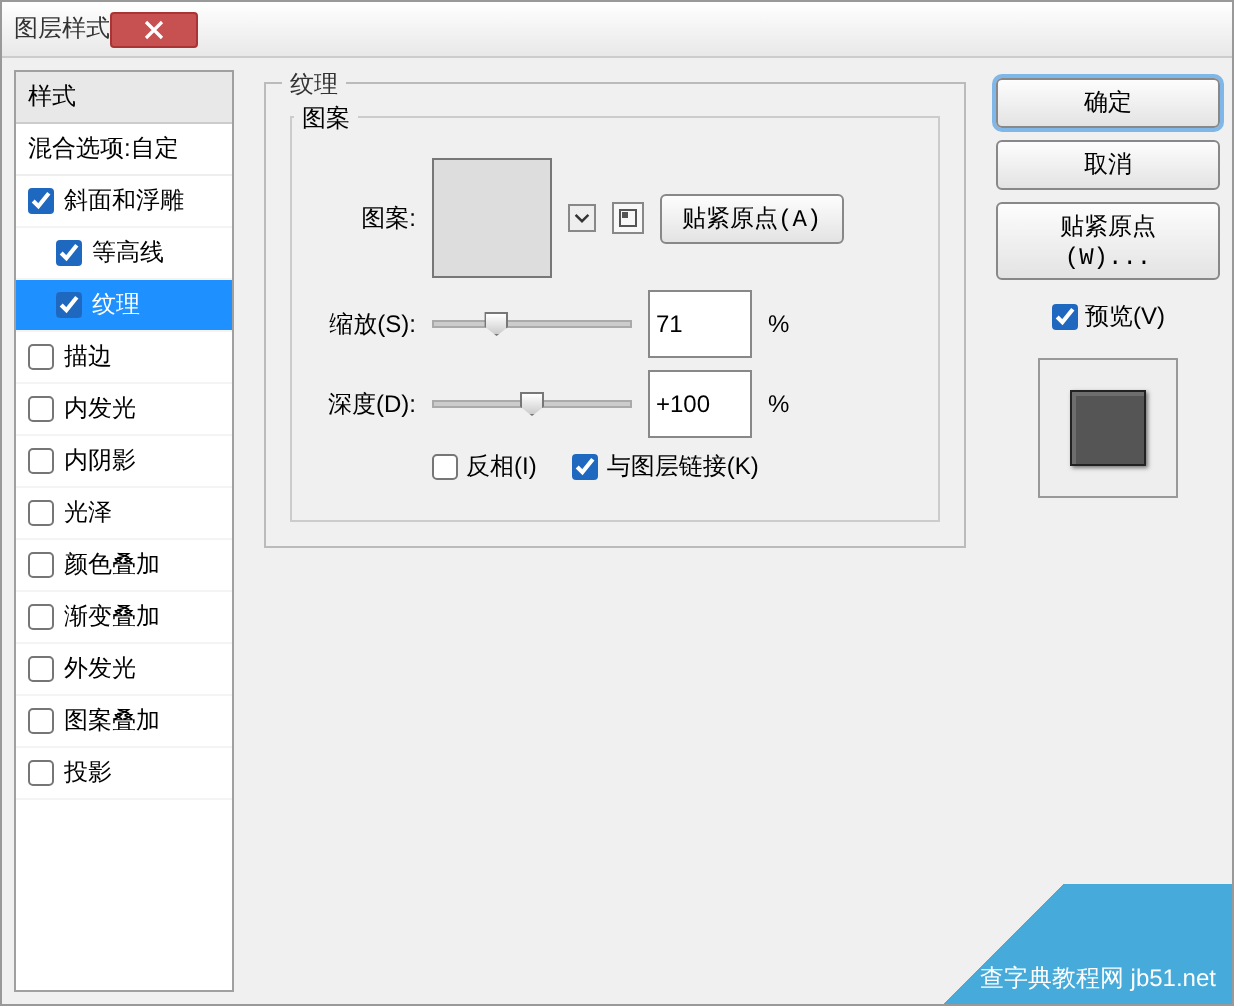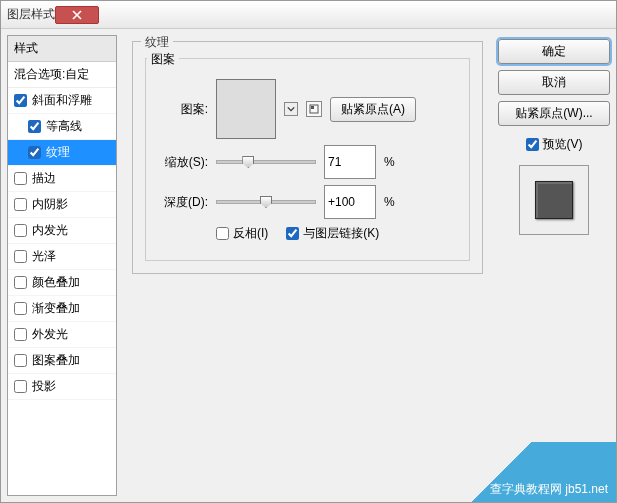--- a/index.html
+++ b/index.html
@@ -20,21 +20,21 @@
 .center-col { flex: 1; position: relative; }
 .groupbox { border: 1px solid #bbb; position: relative; padding: 10px 12px 12px; margin-top: 6px; }
 .groupbox > .legend { position: absolute; top: -8px; left: 8px; background: #f0f0f0; padding: 0 4px; color: #333; }
 .inner-group { border: 1px solid #ccc; padding: 14px 12px 12px; position: relative; margin-top: 6px; }
 .inner-group > .legend { position: absolute; top: -8px; left: 1px; background: #f0f0f0; padding: 0 4px; }
 .rowline { display: flex; align-items: center; gap: 8px; margin: 6px 0; }
 .rowline label { width: 50px; text-align: right; }
 .pattern-swatch { width: 60px; height: 60px; border: 1px solid #777; background: #ddd; display: inline-block; }
 .tinybtn { width: 14px; height: 14px; border: 1px solid #888; background: #eee; display: flex; align-items: center; justify-content: center; }
 .icon-sm { width: 16px; height: 16px; border: 1px solid #888; background: #f8f8f8; display: flex; align-items: center; justify-content: center; }
-.btn { background: linear-gradient(#fdfdfd,#e3e3e3); border: 1px solid #888; border-radius: 3px; padding: 3px 10px; cursor: default; }
+.btn { background: linear-gradient(#fdfdfd,#e3e3e3); border: 1px solid #888; border-radius: 3px; padding: 3px 10px; cursor: default; font-family: Liberation Mono, monospace; }
 .slider-track { width: 100px; height: 4px; background: #ccc; border: 1px solid #aaa; position: relative; }
 .slider-thumb { width: 12px; height: 12px; background: linear-gradient(#fff,#ccc); border: 1px solid #777; position: absolute; top: -5px; transform: translateX(-50%); clip-path: polygon(0 0,100% 0,100% 60%,50% 100%,0 60%); }
 .numfield { width: 52px; height: 34px; border: 1px solid #888; background: #fff; padding: 0 3px; display: flex; align-items: center; }
 .right-col { width: 112px; display: flex; flex-direction: column; gap: 6px; align-items: stretch; padding-top: 4px; }
 .right-col .btn { text-align: center; }
 .btn.primary { box-shadow: 0 0 0 2px #7fb7e9; }
 .preview-row { display: flex; align-items: center; gap: 4px; justify-content: center; margin-top: 4px; }
 .preview-box { width: 70px; height: 70px; border: 1px solid #999; background: #eee; margin: 6px auto 0; display: flex; align-items: center; justify-content: center; }
 .preview-inner { width: 38px; height: 38px; background: #555; border: 1px solid #222; box-shadow: inset 2px 2px 0 rgba(255,255,255,.15), 1px 1px 2px rgba(0,0,0,.5); }
 .watermark { position: absolute; right: 0; bottom: 0; width: 180px; height: 60px; background: linear-gradient(135deg, transparent 40%, #29a0d8 40%); opacity: .85; color: #fff; display: flex; align-items: flex-end; justify-content: flex-end; padding: 4px 8px; font-size: 11px; pointer-events: none; }
@@ -69,25 +69,25 @@
           <div class="style-row indent selected">
             <input type="checkbox" class="cb" checked="" style="">
             <span>纹理</span>
           </div>
           <div class="style-row">
             <input type="checkbox" class="cb" style="">
             <span>描边</span>
           </div>
           <div class="style-row">
             <input type="checkbox" class="cb" style="">
-            <span>内阴影</span>
+            <span>内发光</span>
           </div>
           <div class="style-row">
             <input type="checkbox" class="cb" style="">
-            <span>内发光</span>
+            <span>内阴影</span>
           </div>
           <div class="style-row">
             <input type="checkbox" class="cb" style="">
             <span>光泽</span>
           </div>
           <div class="style-row">
             <input type="checkbox" class="cb" style="">
             <span>颜色叠加</span>
           </div>
           <div class="style-row">

